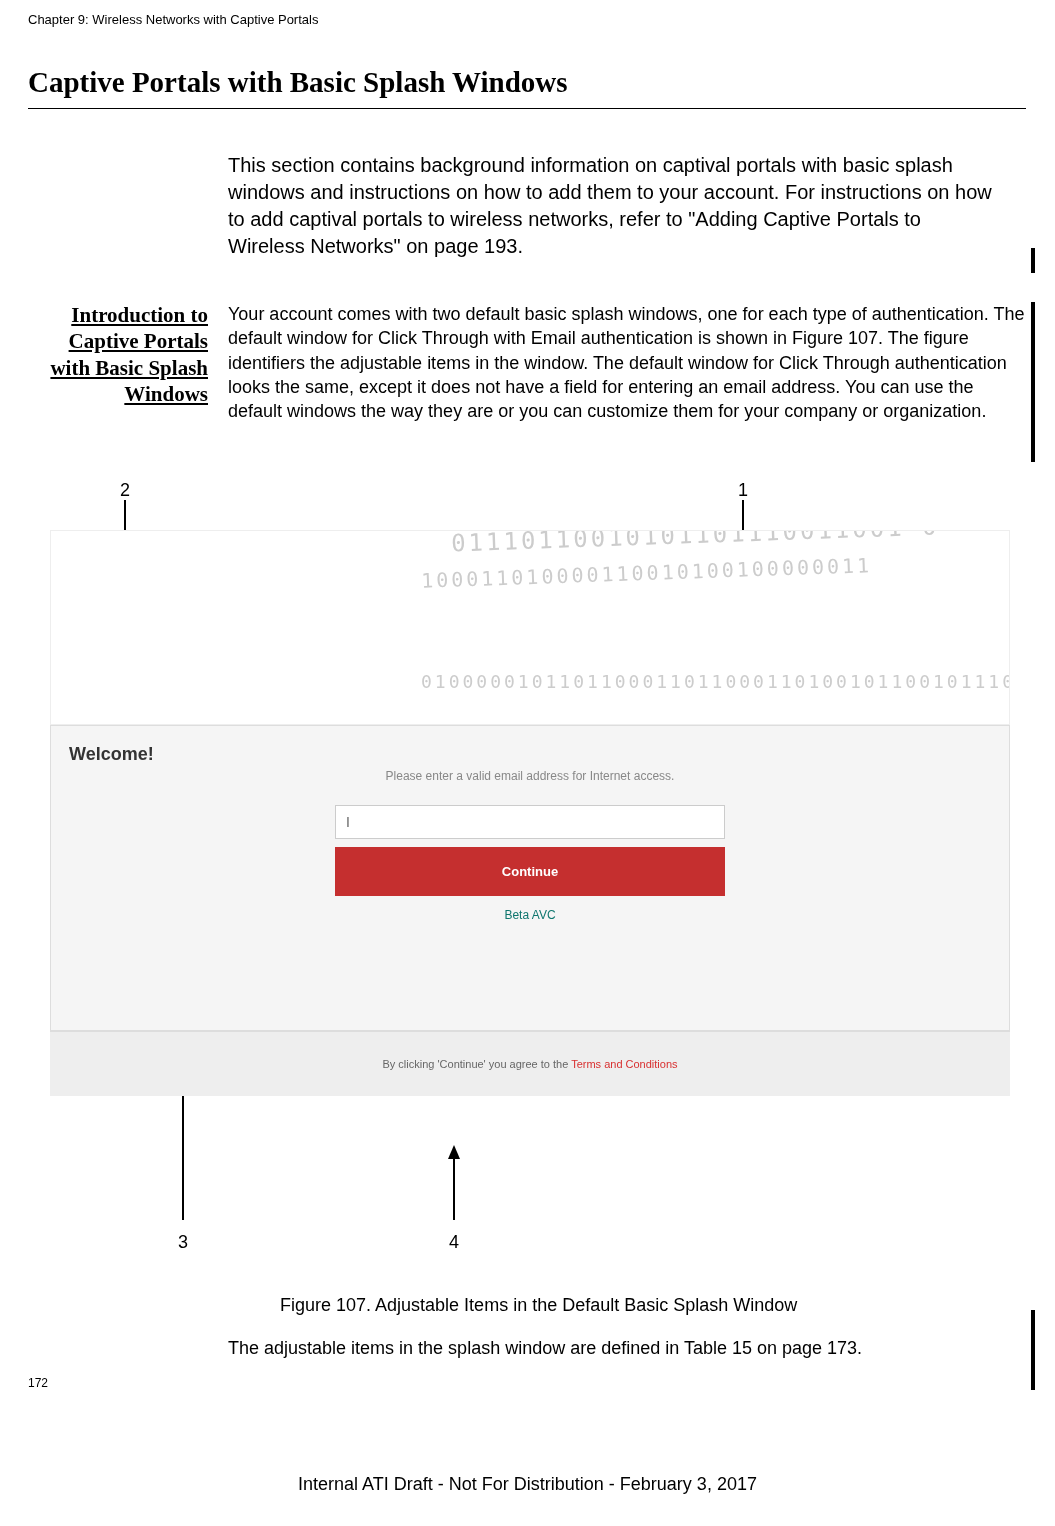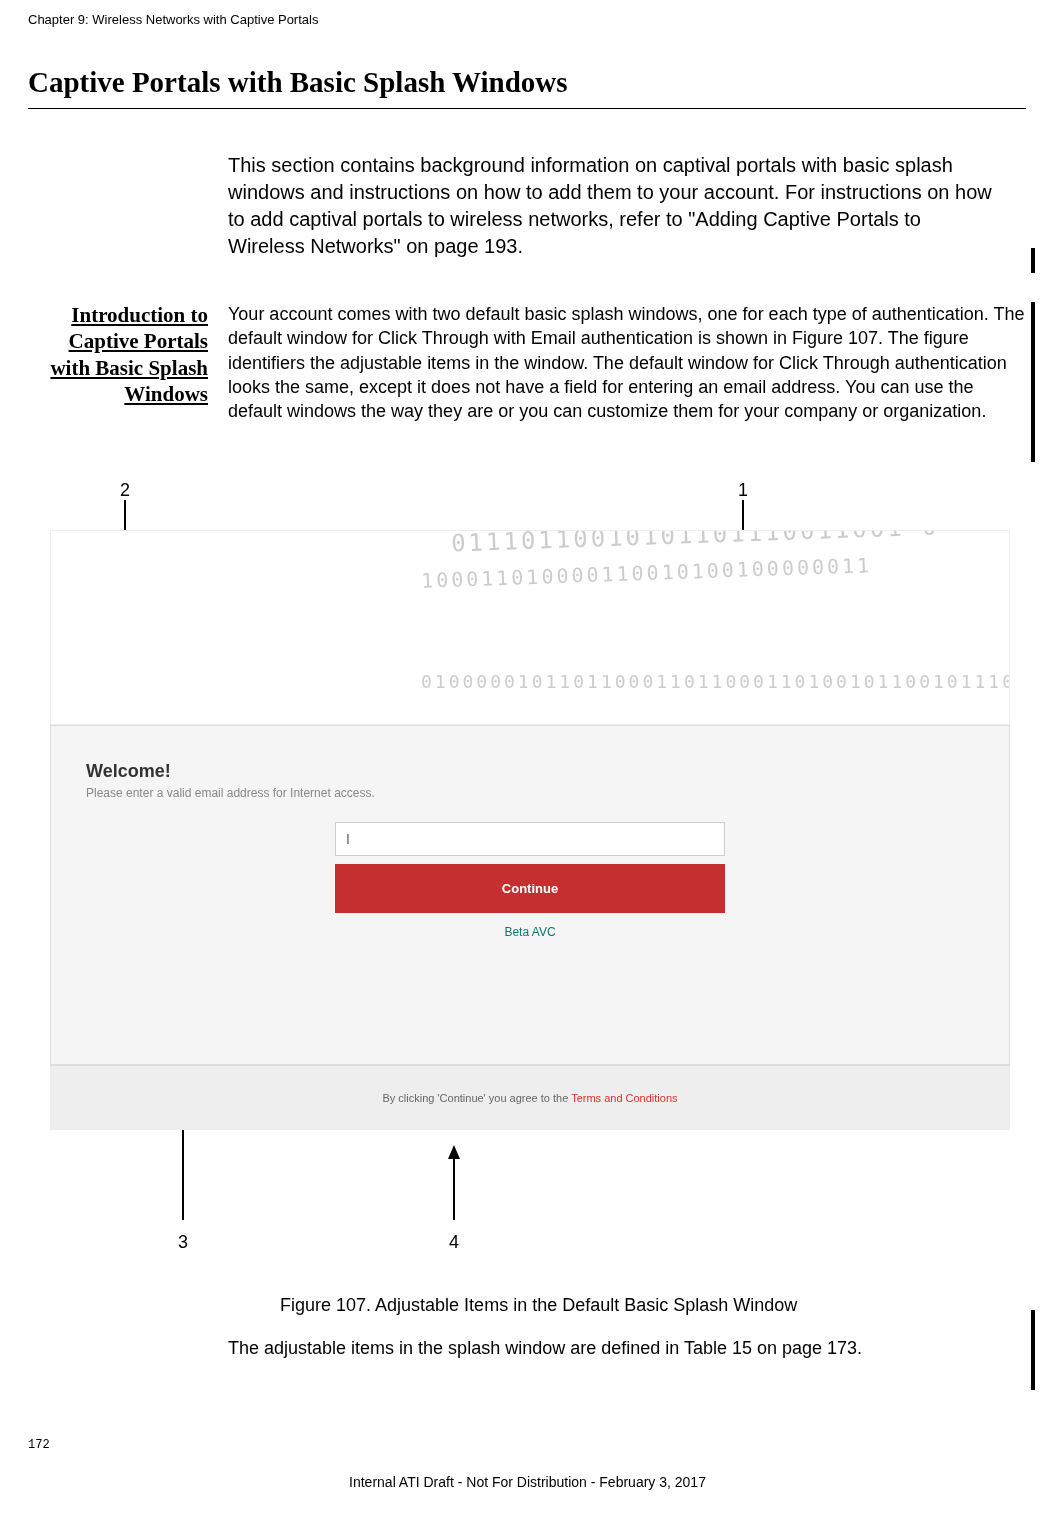--- a/index.html
+++ b/index.html
@@ -111,24 +111,24 @@
       letter-spacing: 3px;
       white-space: nowrap;
     }
     .banner-text.t1 { top: -10px; left: 400px; transform: rotate(-2deg); }
     .banner-text.t2 { top: 30px; left: 370px; font-size: 20px; transform: rotate(-2deg); }
     .banner-text.t3 { top: 140px; left: 370px; font-size: 18px; }
     .splash-form {
       width: 100%;
       background: #f5f5f5;
       border: 1px solid #ddd;
-      padding: 35px;
+      padding: 18px;
     }
     .welcome-title { font-size: 18px; font-weight: bold; color: #333; }
-    .welcome-sub { font-size: 12px; color: #888; margin-top: 4px; }
+    .welcome-sub { font-size: 12px; color: #888; margin-top: 4px; text-align: center; }
     .form-inner {
       margin: 22px auto 0;
       width: 390px;
       text-align: center;
     }
     .email-input {
       width: 100%;
       height: 34px;
       background: #fff;
       border: 1px solid #ccc;
@@ -167,32 +167,31 @@
     .after-figure-para {
       position: absolute;
       top: 1336px;
       left: 228px;
       width: 770px;
       font-size: 18px;
       line-height: 1.35;
     }
     .page-num {
       position: absolute;
-      top: 1438px;
+      top: 1376px;
       left: 28px;
       font-size: 12px;
-      font-family: Liberation Mono, monospace;
     }
     .footer-note {
       position: absolute;
       top: 1474px;
       left: 0;
       width: 100%;
       text-align: center;
-      font-size: 14px;
+      font-size: 18px;
     }
   </style>
 </head>
 <body>
 
 <div class="page-header">Chapter 9: Wireless Networks with Captive Portals</div>
 
 <div class="section-title">Captive Portals with Basic Splash Windows</div>
 <div class="title-underline"></div>
 

